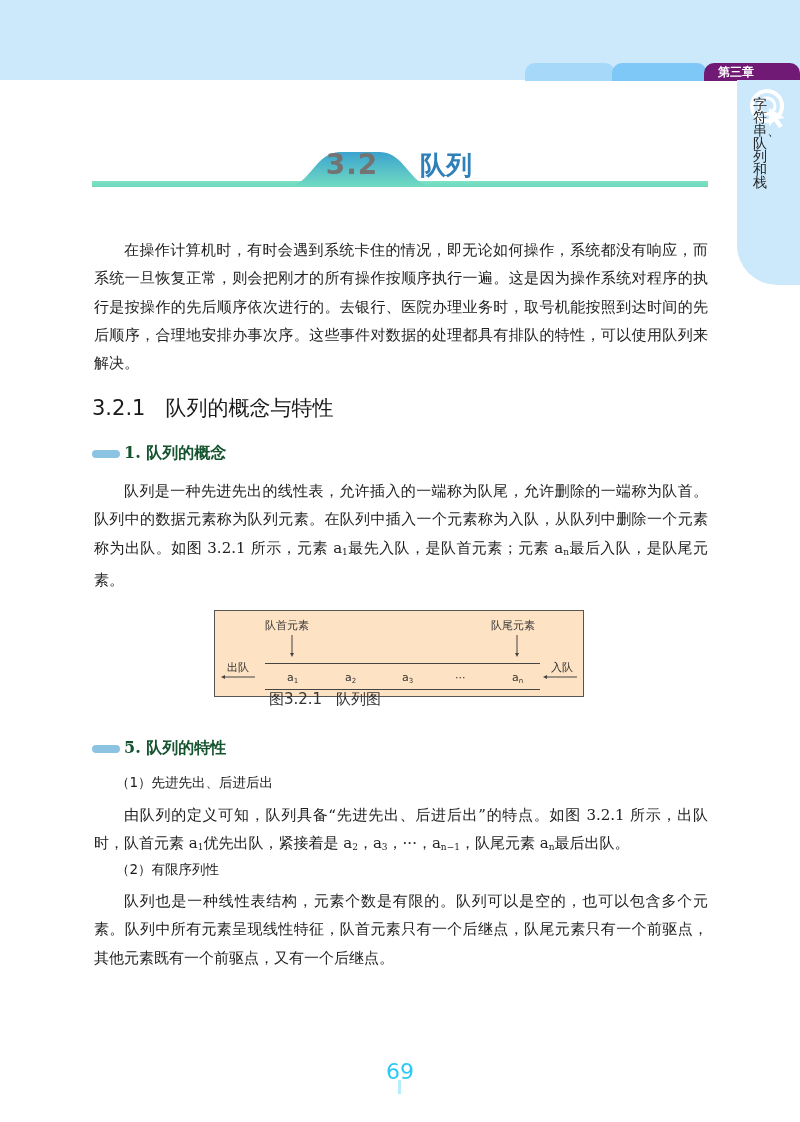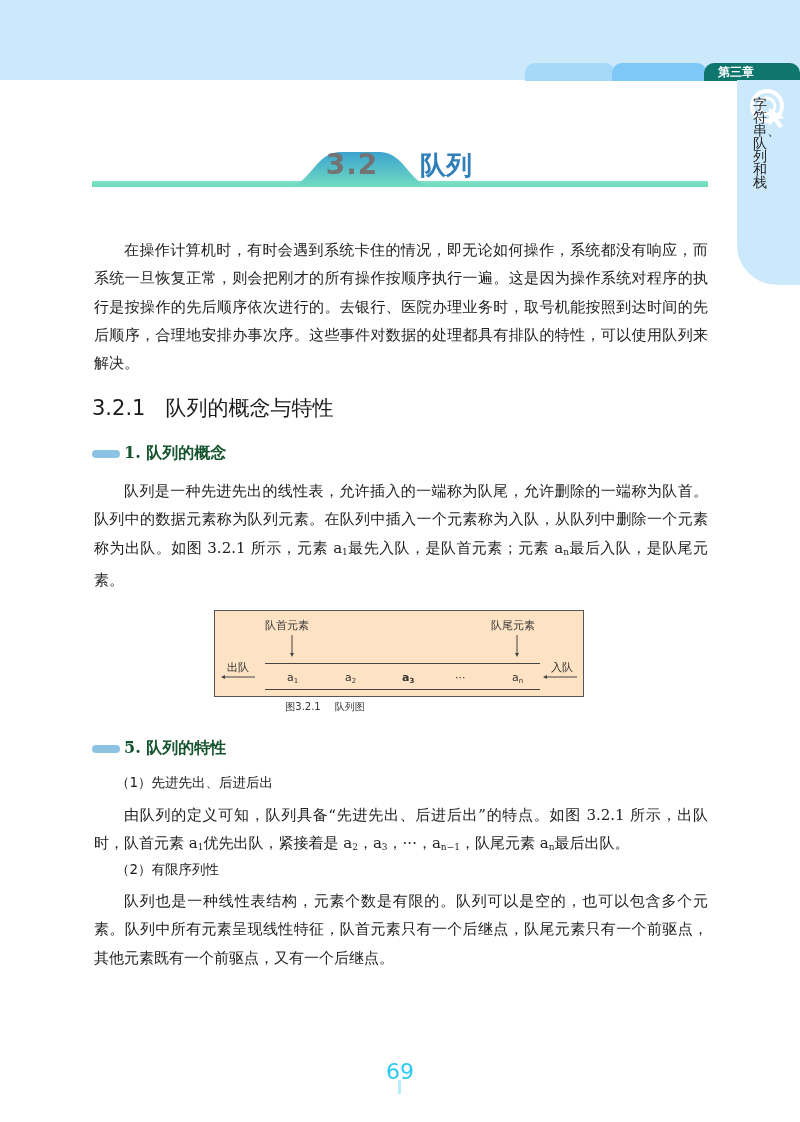--- a/index.html
+++ b/index.html
@@ -2,21 +2,21 @@
 <html><head>
 <meta charset="utf-8">
 <style>
   html,body{margin:0;padding:0;}
   body{width:800px;height:1122px;position:relative;background:#ffffff;overflow:hidden;
        font-family:"DejaVu Serif","Liberation Serif",serif;color:#222;}
   .topband{position:absolute;left:0;top:0;width:800px;height:80px;background:#cce9fc;}
   .tab{position:absolute;top:63px;height:18px;border-radius:10px 10px 0 0;}
   .tab1{left:525px;width:90px;background:#a6d8fa;}
   .tab2{left:612px;width:95px;background:#7ec8f8;}
-  .tab3{left:704px;width:96px;background:#0f766e;color:#fff;font-family:"DejaVu Sans",sans-serif;
+  .tab3{left:704px;width:96px;background:#701a75;color:#fff;font-family:"DejaVu Sans",sans-serif;
         font-size:12px;font-weight:bold;line-height:18px;padding-left:14px;box-sizing:border-box;}
   .sidebar{position:absolute;left:737px;top:80px;width:63px;height:205px;background:#cce9fc;
            border-radius:0 0 0 40px;}
   .sidebar .cursor{position:absolute;left:10px;top:6px;width:42px;height:42px;}
   .sidebar .vtext{position:absolute;left:16px;top:18px;width:14px;font-family:"DejaVu Sans",sans-serif;
            font-size:14px;line-height:13px;color:#222;word-break:break-all;}
   .title-line{position:absolute;left:92px;top:181px;width:616px;height:6px;
               background:linear-gradient(#7fe3c6,#6dd7bd);}
   .title-hump{position:absolute;left:285px;top:150px;width:150px;height:37px;}
   .title-num{position:absolute;left:322px;top:148px;width:60px;text-align:center;color:#737373;
@@ -30,21 +30,21 @@
   .h3{position:absolute;left:92px;font-size:16px;font-weight:bold;color:#14532d;
       font-family:"DejaVu Serif",serif;display:flex;align-items:center;}
   .h3 .bar{display:inline-block;width:28px;height:8px;border-radius:4px;background:#8cc3e3;margin-right:4px;}
   .h4{position:absolute;left:116px;font-family:"DejaVu Sans",sans-serif;font-size:13.5px;color:#1a1a1a;}
   .figure{position:absolute;left:214px;top:590px;width:370px;height:87px;background:#fde2c4;
           border:1px solid #555;box-sizing:border-box;font-family:"DejaVu Sans",sans-serif;font-size:11px;color:#333;margin-top:20px;}
   .figure .lbl{position:absolute;}
   .figure .line{position:absolute;left:50px;width:275px;height:1px;background:#444;}
   .figure sub{font-size:7px;}
   .caption{position:absolute;left:0;width:650px;top:690px;text-align:center;font-family:"DejaVu Sans",sans-serif;
-           font-size:10px;color:#333;margin-top:10px;}
+           font-size:15px;color:#333;}
   .caption span.sp{display:inline-block;width:14px;}
   sub{font-size:9px;vertical-align:-2px;}
   .pagenum{position:absolute;left:0;width:800px;top:1059px;text-align:center;color:#2cc9f4;
            font-family:"DejaVu Sans",sans-serif;font-size:22px;}
   .pagetick{position:absolute;left:398px;top:1080px;width:3px;height:14px;background:#b9ecfb;}
 </style>
 </head>
 <body>
 
 <div class="topband"></div>
@@ -104,21 +104,21 @@
     <polygon points="6,66 10,64 10,68" fill="#444"></polygon>
     <line x1="330" y1="66" x2="362" y2="66" stroke="#444" stroke-width="1"></line>
     <polygon points="328,66 332,64 332,68" fill="#444"></polygon>
   </svg>
   <div class="line" style="top:52px;"></div>
   <div class="line" style="top:78px;"></div>
   <span class="lbl" style="left:12px;top:49px;">出队</span>
   <span class="lbl" style="left:336px;top:49px;">入队</span>
   <span class="lbl" style="left:72px;top:60px;"><span>a</span><sub>1</sub></span>
   <span class="lbl" style="left:130px;top:60px;"><span>a</span><sub>2</sub></span>
-  <span class="lbl" style="left:187px;top:60px;font-weight:bold;"><span>a</span><sub>3</sub></span>
+  <span class="lbl" style="left:187px;top:60px;"><span>a</span><sub>3</sub></span>
   <span class="lbl" style="left:240px;top:60px;"><span>···</span></span>
   <span class="lbl" style="left:297px;top:60px;"><span>a</span><sub>n</sub></span>
 </div>
 <div class="caption">
   <span>图3.2.1</span><span class="sp"></span><span>队列图</span>
 </div>
 
 <div class="h3" style="top:738px;">
   <span class="bar"></span>
   <span>5. 队列的特性</span>

